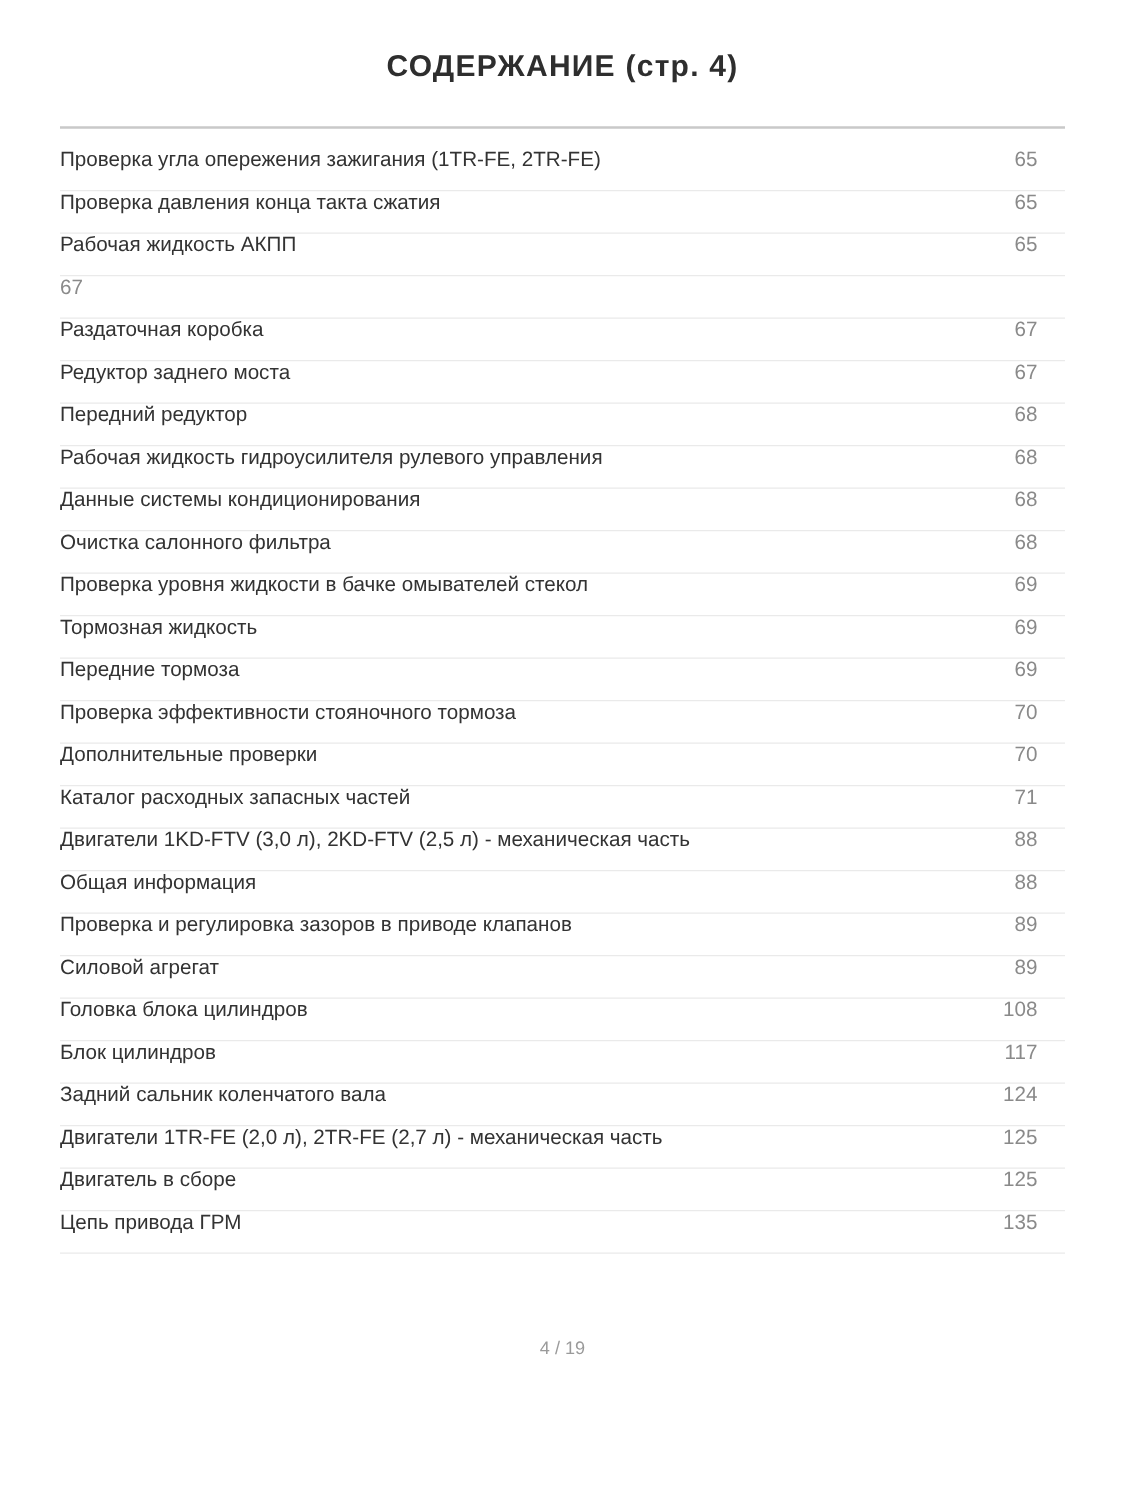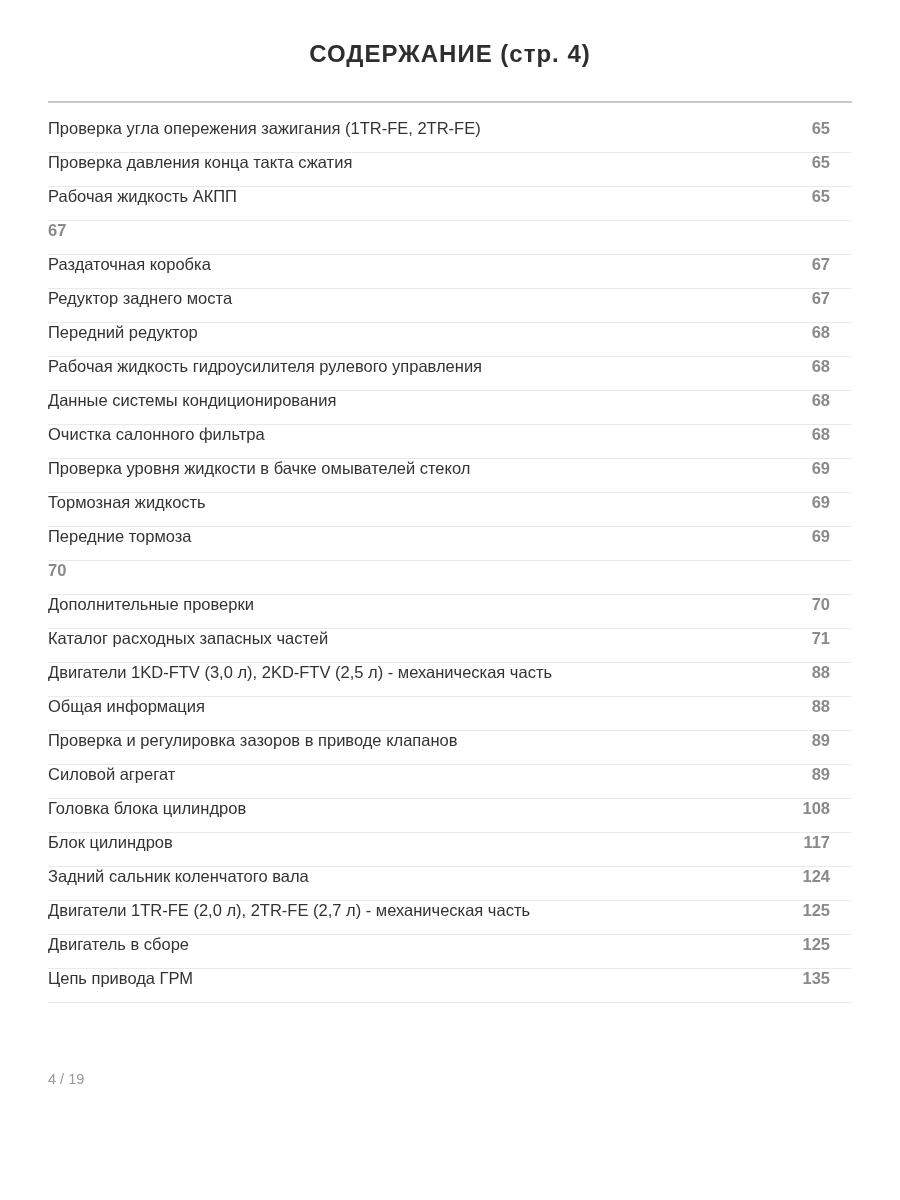--- a/index.html
+++ b/index.html
@@ -39,24 +39,24 @@
   .toc-title {
     font-size: 16.5px;
     color: #333333;
     white-space: nowrap;
   }
   .toc-page {
     font-size: 16.5px;
     color: #8a8a8a;
     padding-right: 22px;
     white-space: nowrap;
-    font-weight: bold;
   }
   .footer {
     margin-top: 68px;
+    text-align: center;
     font-size: 14.5px;
     color: #9a9a9a;
   }
 </style>
 </head>
 <body>
 
 <div class="page">
   <h1 class="title">СОДЕРЖАНИЕ (стр. 4)</h1>
   <div class="top-divider"></div>
@@ -119,20 +119,21 @@
     <span class="toc-title">Тормозная жидкость</span>
     <span class="toc-page">69</span>
   </div>
 
   <div class="toc-row">
     <span class="toc-title">Передние тормоза</span>
     <span class="toc-page">69</span>
   </div>
 
   <div class="toc-row">
+    <span class="toc-title">Проверка эффективности стояночного тормоза</span>
     <span class="toc-page">70</span>
   </div>
 
   <div class="toc-row">
     <span class="toc-title">Дополнительные проверки</span>
     <span class="toc-page">70</span>
   </div>
 
   <div class="toc-row">
     <span class="toc-title">Каталог расходных запасных частей</span>

